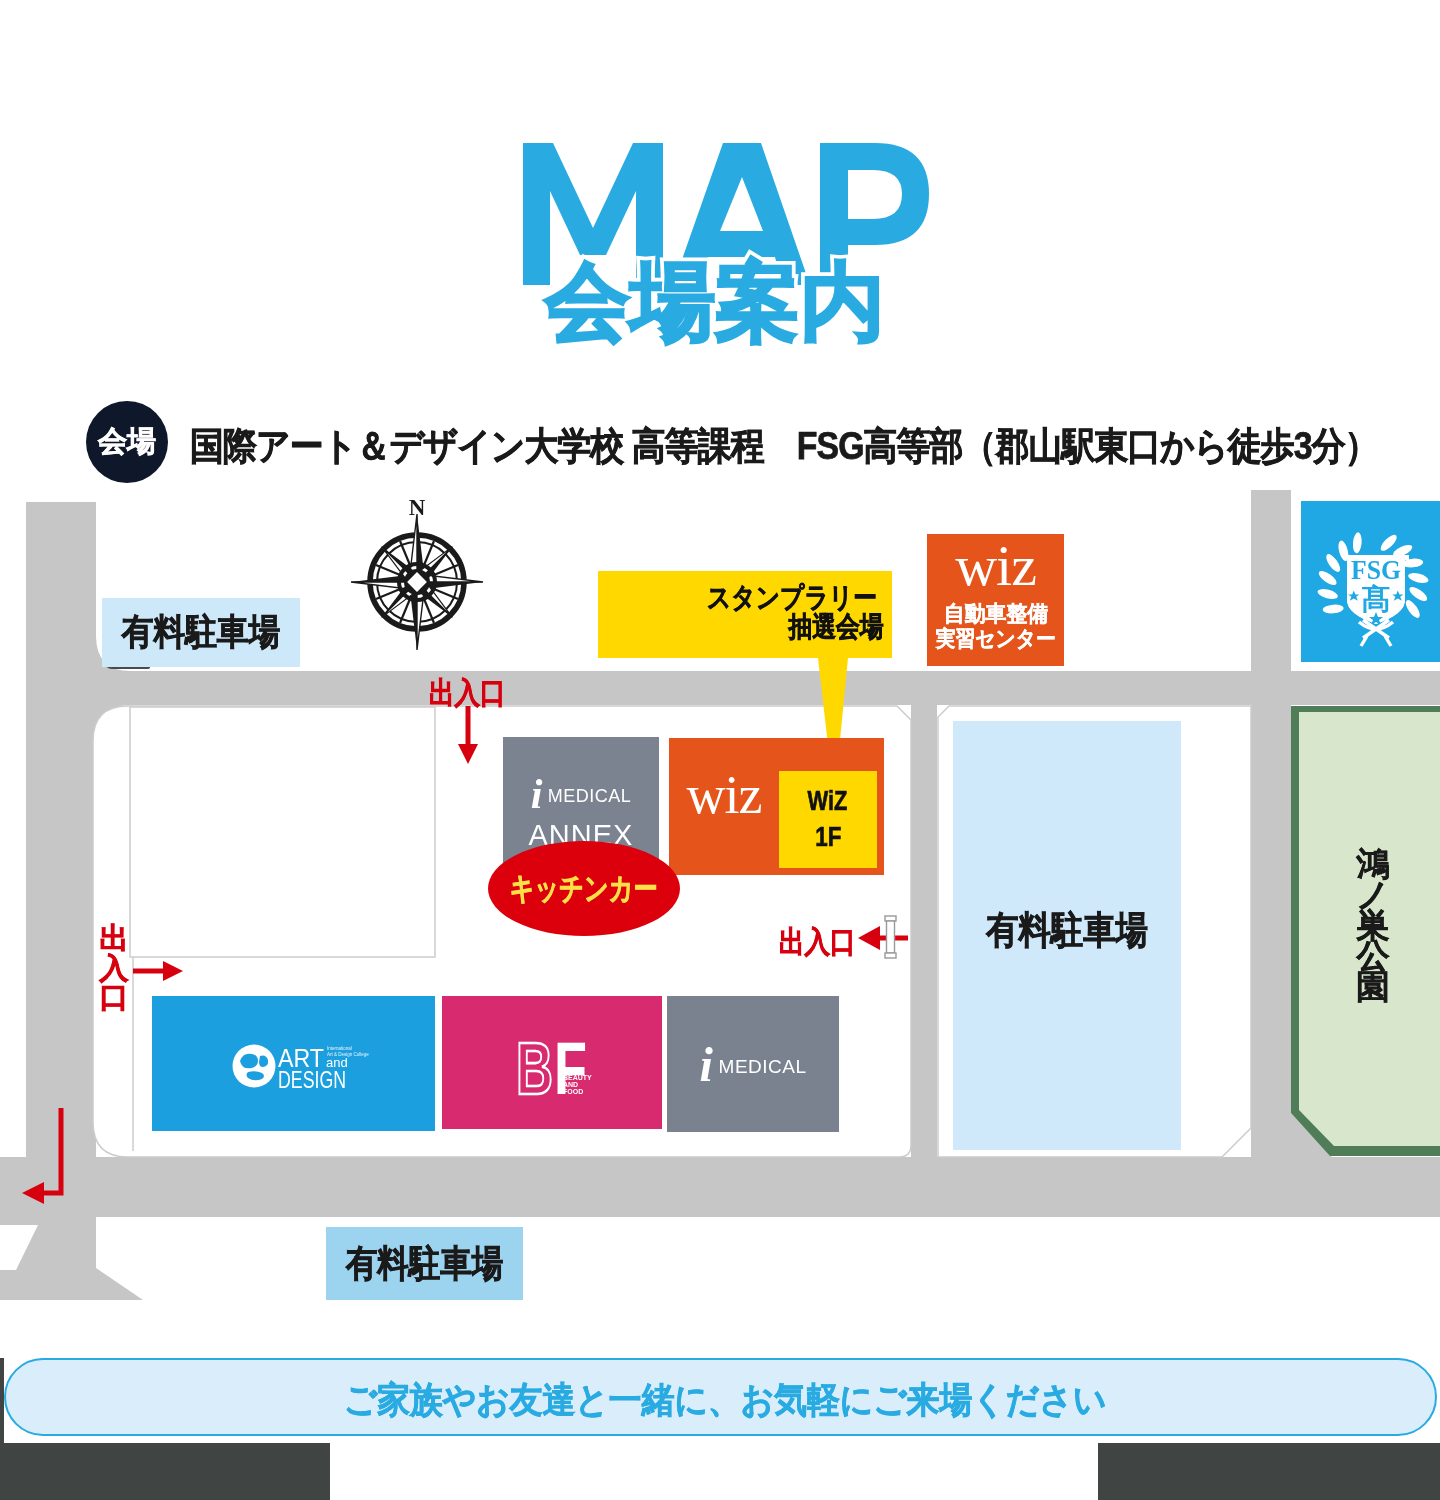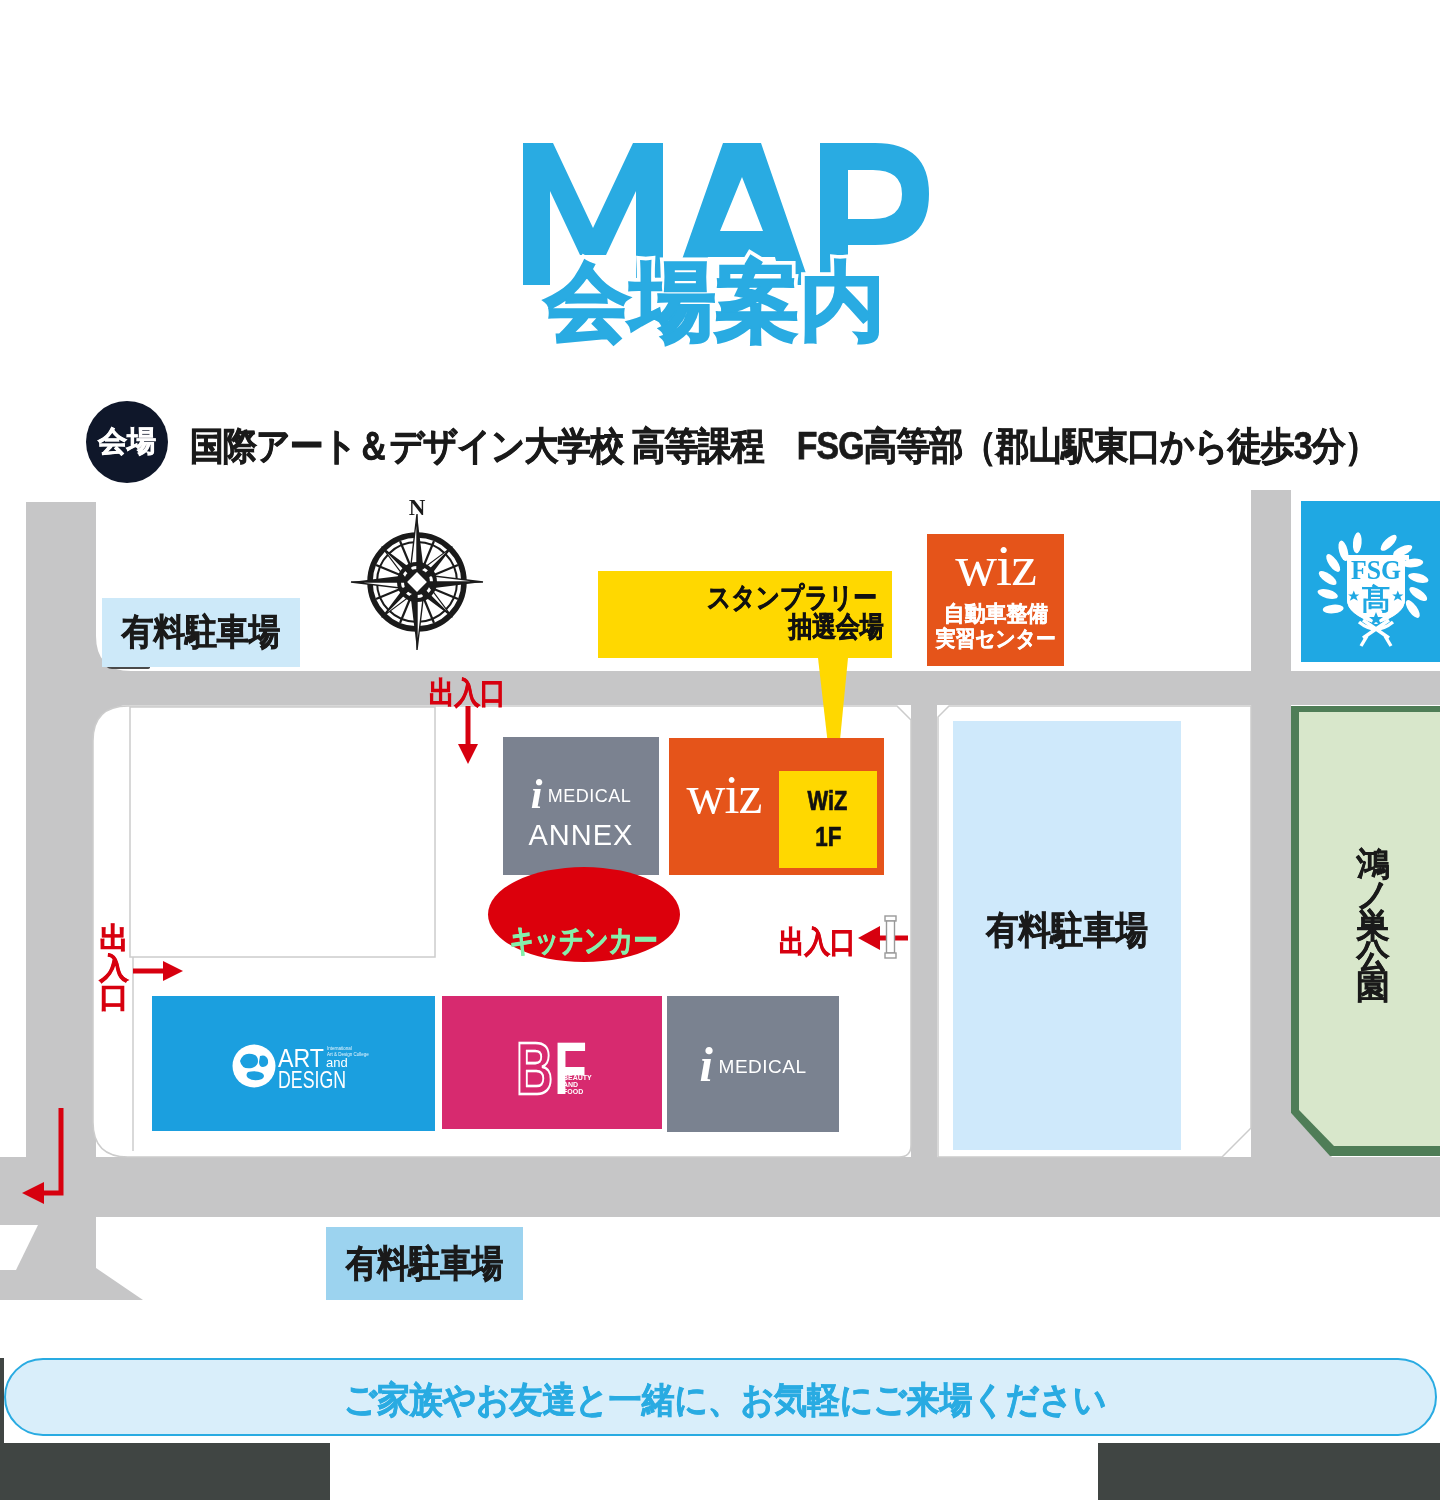--- a/index.html
+++ b/index.html
@@ -181,21 +181,21 @@
   <div style="margin-top:33px;font-size:18px;"><span style="font-family:'Liberation Serif',serif;font-style:italic;font-weight:bold;font-size:42px;vertical-align:-6px;">i</span><span style="letter-spacing:0.5px;"> MEDICAL</span></div>
   <div style="font-size:29px;margin-top:1px;letter-spacing:1px;">ANNEX</div>
 </div>
 
 <div class="abs" style="left:669px;top:738px;width:215px;height:137px;background:#E5541A;"></div>
 
 <div class="abs" style="left:669px;top:764px;width:110px;text-align:center;color:#fff;font-family:'Liberation Serif',serif;font-size:54px;letter-spacing:-1px;">wiz</div>
 
 <div class="abs" style="left:779px;top:771px;width:98px;height:97px;background:#FFD800;color:#111;text-align:center;font-size:28px;font-weight:bold;line-height:36px;padding-top:12px;box-sizing:border-box;-webkit-text-stroke:0.7px #111;"><span style="display:inline-block;transform:scaleX(0.78);">WiZ</span><br><span style="display:inline-block;transform:scaleX(0.8);">1F</span></div>
 
-<div class="abs" style="left:488px;top:867px;width:192px;height:95px;background:#DC000C;border-radius:50%;display:flex;align-items:flex-end;justify-content:center;color:#86efac;font-size:31px;font-weight:bold;white-space:nowrap;">
+<div class="abs" style="left:488px;top:841px;width:192px;height:95px;background:#DC000C;border-radius:50%;display:flex;align-items:center;justify-content:center;color:#fde047;font-size:31px;font-weight:bold;white-space:nowrap;">
       <span class="fat" style="display:inline-block;transform:scaleX(0.78);">キッチンカー</span>
     </div>
 
 <div class="abs" style="left:429px;top:673px;font-size:30px;font-weight:bold;color:#d7000f;white-space:nowrap;transform:scaleX(0.85);transform-origin:0 0;-webkit-text-stroke:0.7px #d7000f;">出入口</div>
 
 <svg class="abs" style="left:455px;top:706px;" width="26" height="60" viewBox="0 0 26 60">
   <line x1="13" y1="0" x2="13" y2="40" stroke="#d7000f" stroke-width="5"></line>
   <path d="M13 58 L3 38 L23 38 Z" fill="#d7000f"></path>
 </svg>
 

